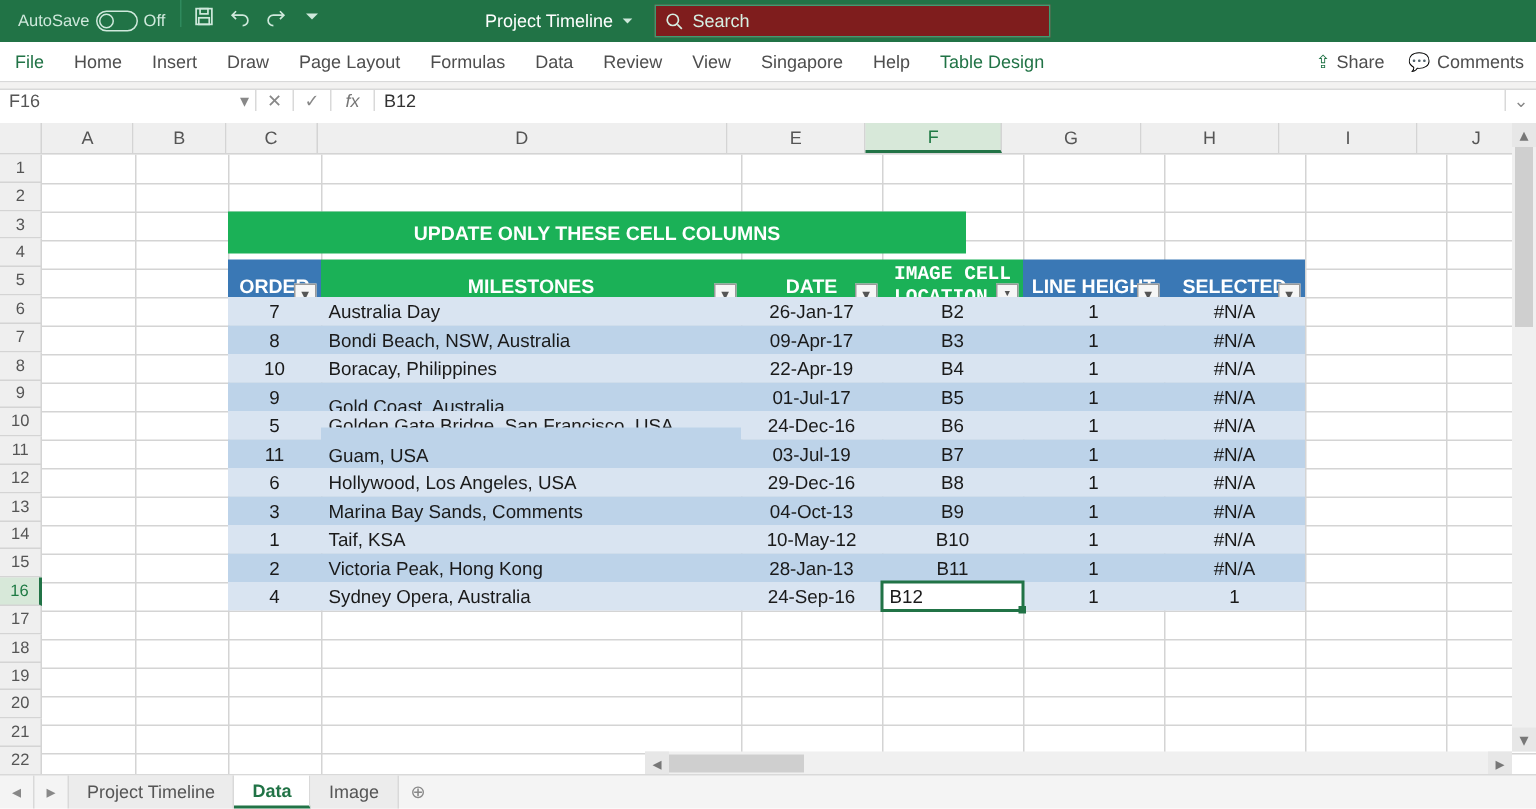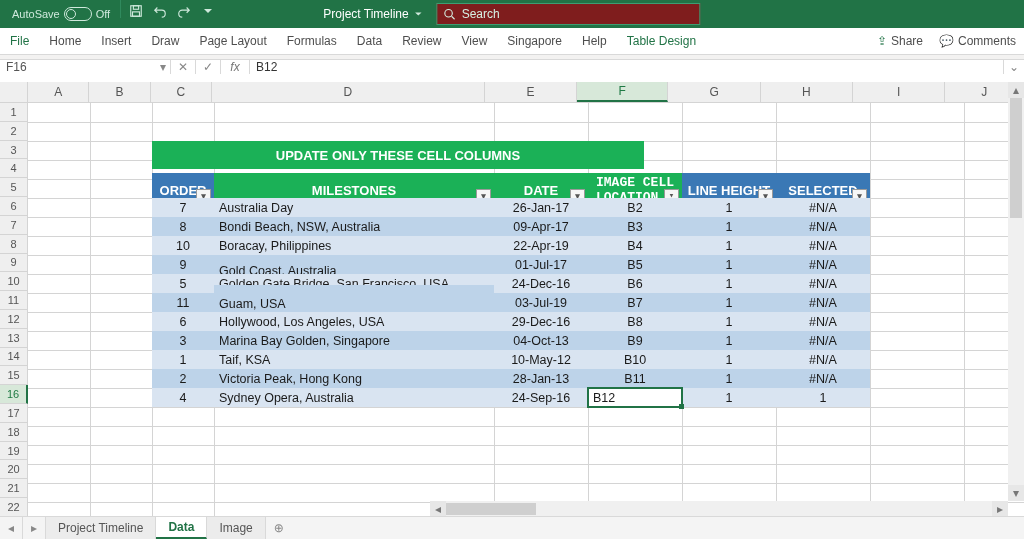--- a/index.html
+++ b/index.html
@@ -307,21 +307,21 @@
           <div class="datacell row-even center" style="left: 560px; top: 190px; width: 94px; height: 19px;">B7</div>
           <div class="datacell row-even center" style="left: 654px; top: 190px; width: 94px; height: 19px;">1</div>
           <div class="datacell row-even center" style="left: 748px; top: 190px; width: 94px; height: 19px;">#N/A</div>
           <div class="datacell row-odd center" style="left: 124px; top: 209px; width: 62px; height: 19px;">6</div>
           <div class="datacell row-odd" style="left: 186px; top: 209px; width: 280px; height: 19px;">Hollywood, Los Angeles, USA</div>
           <div class="datacell row-odd center" style="left: 466px; top: 209px; width: 94px; height: 19px;">29-Dec-16</div>
           <div class="datacell row-odd center" style="left: 560px; top: 209px; width: 94px; height: 19px;">B8</div>
           <div class="datacell row-odd center" style="left: 654px; top: 209px; width: 94px; height: 19px;">1</div>
           <div class="datacell row-odd center" style="left: 748px; top: 209px; width: 94px; height: 19px;">#N/A</div>
           <div class="datacell row-even center" style="left: 124px; top: 228px; width: 62px; height: 19px;">3</div>
-          <div class="datacell row-even" style="left: 186px; top: 228px; width: 280px; height: 19px;">Marina Bay Golden, Singapore</div>
+          <div class="datacell row-even" style="left: 186px; top: 228px; width: 280px; height: 19px;">Marina Bay Sands, Comments</div>
           <div class="datacell row-even center" style="left: 466px; top: 228px; width: 94px; height: 19px;">04-Oct-13</div>
           <div class="datacell row-even center" style="left: 560px; top: 228px; width: 94px; height: 19px;">B9</div>
           <div class="datacell row-even center" style="left: 654px; top: 228px; width: 94px; height: 19px;">1</div>
           <div class="datacell row-even center" style="left: 748px; top: 228px; width: 94px; height: 19px;">#N/A</div>
           <div class="datacell row-odd center" style="left: 124px; top: 247px; width: 62px; height: 19px;">1</div>
           <div class="datacell row-odd" style="left: 186px; top: 247px; width: 280px; height: 19px;">Taif, KSA</div>
           <div class="datacell row-odd center" style="left: 466px; top: 247px; width: 94px; height: 19px;">10-May-12</div>
           <div class="datacell row-odd center" style="left: 560px; top: 247px; width: 94px; height: 19px;">B10</div>
           <div class="datacell row-odd center" style="left: 654px; top: 247px; width: 94px; height: 19px;">1</div>
           <div class="datacell row-odd center" style="left: 748px; top: 247px; width: 94px; height: 19px;">#N/A</div>

